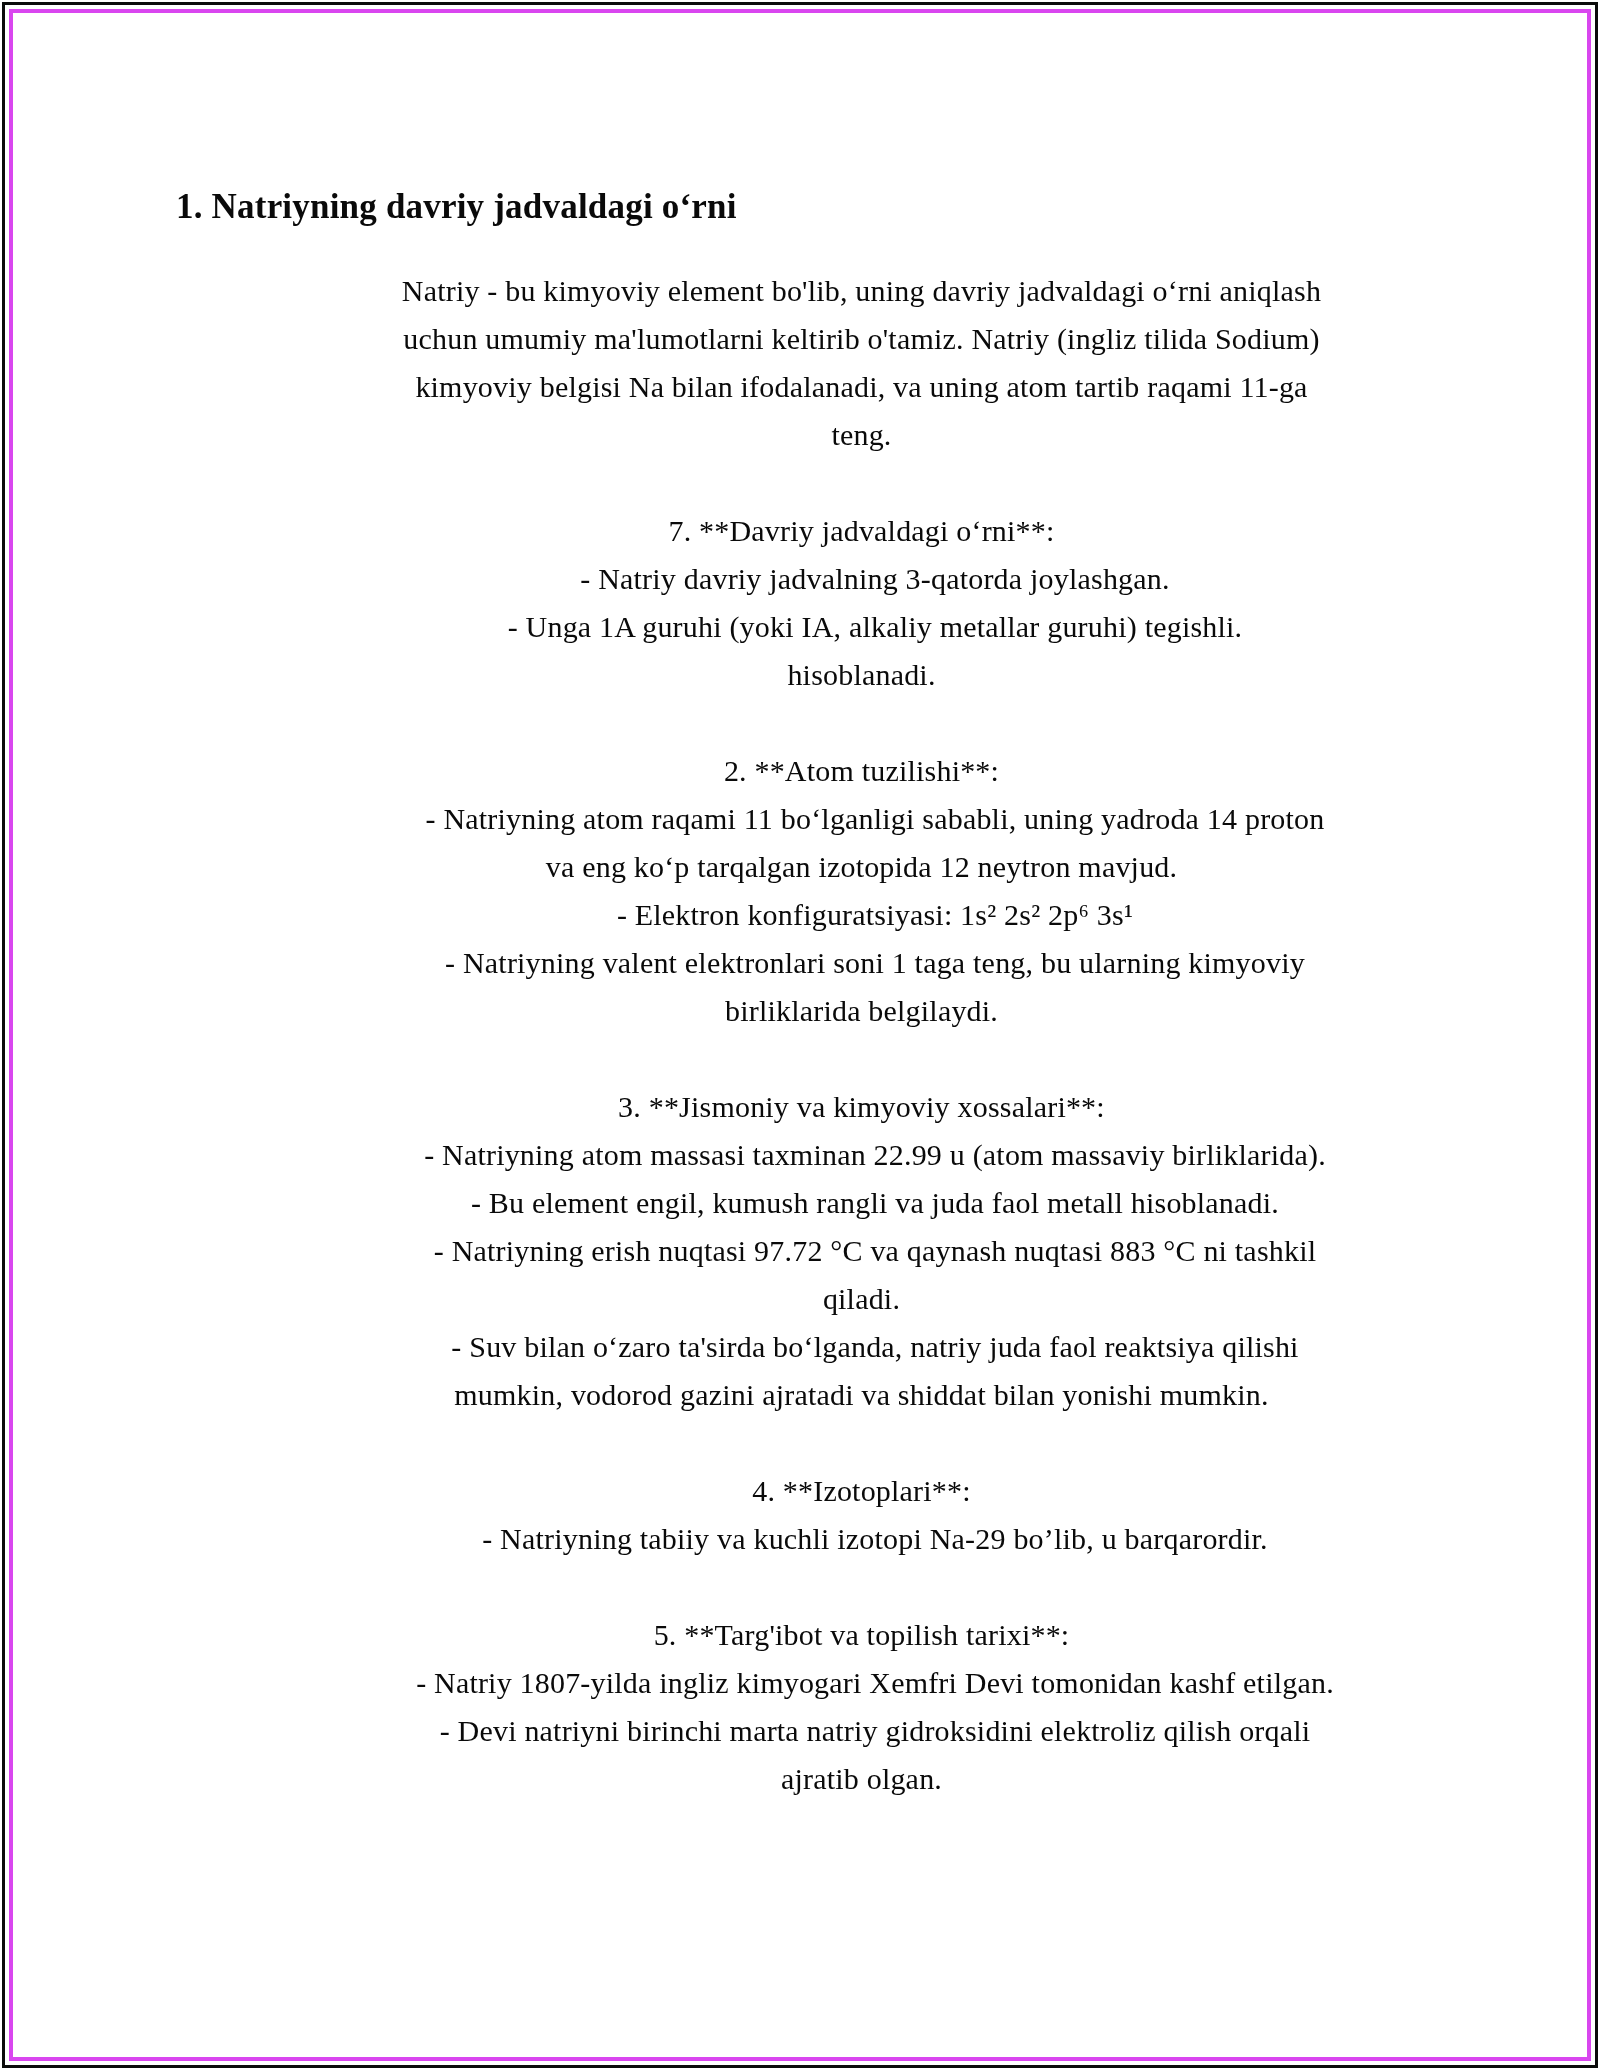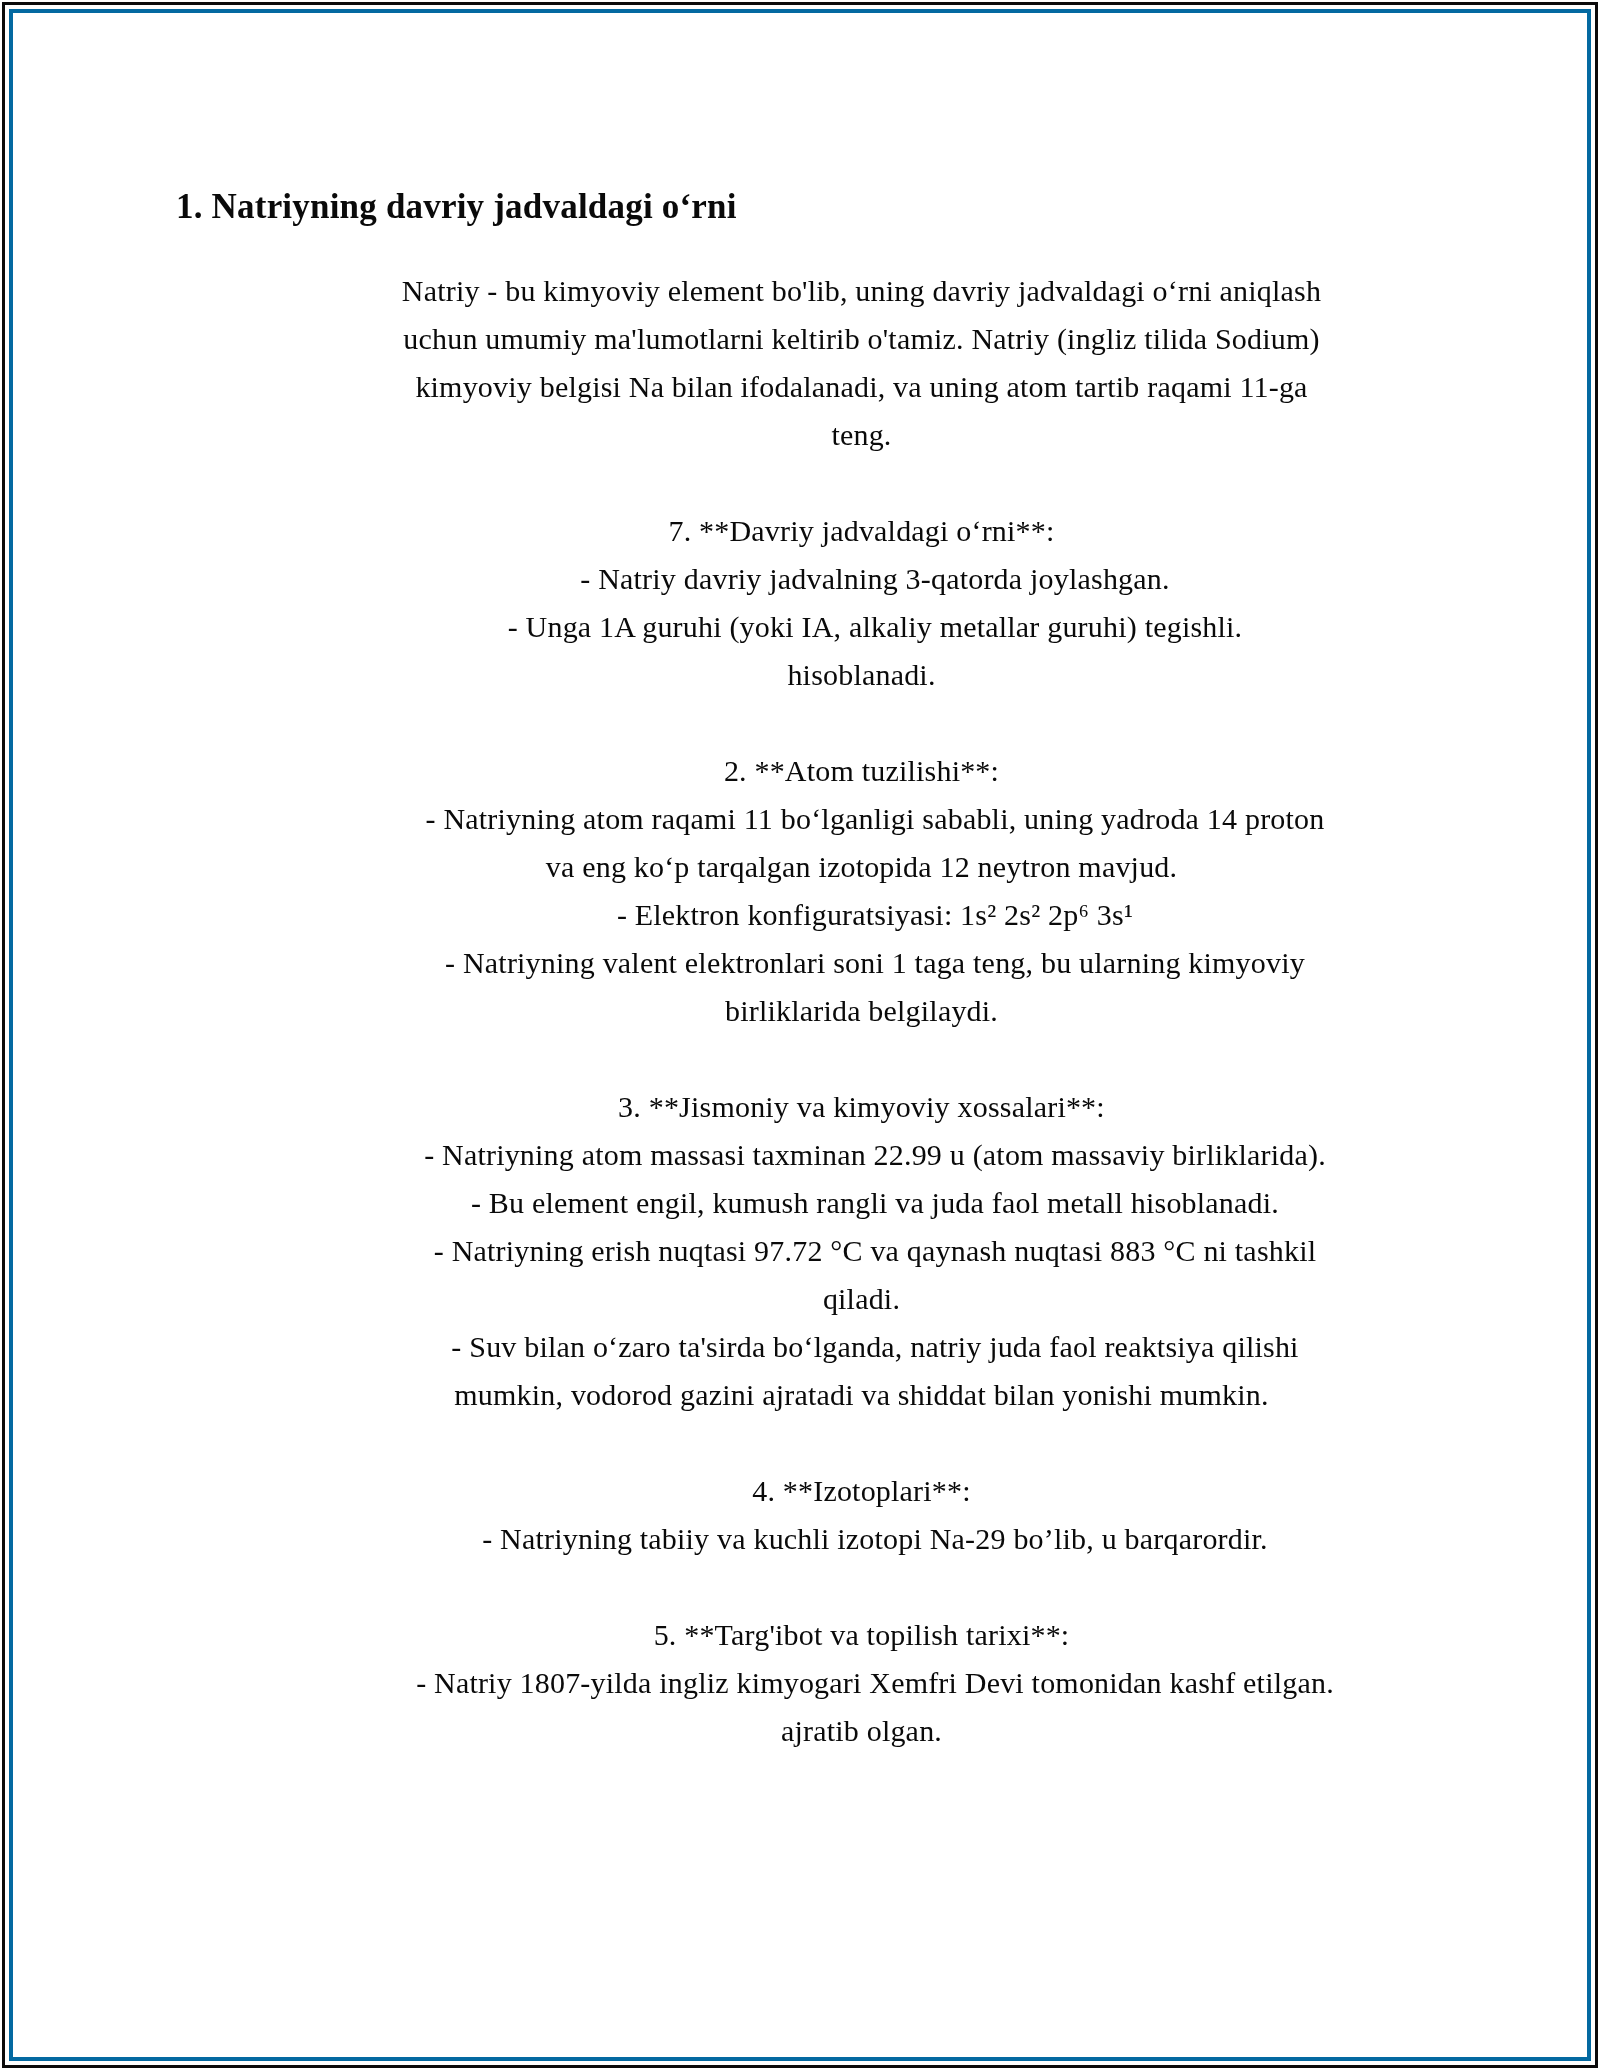--- a/index.html
+++ b/index.html
@@ -21,21 +21,21 @@
     box-sizing: border-box;
     width: 100%;
     height: 100%;
     border: 3px solid #0b0b0b;
     padding: 4px;
   }
   .frame-inner {
     box-sizing: border-box;
     width: 100%;
     height: 100%;
-    border: 4px solid #0369a1;
+    border: 4px solid #d946ef;
     overflow: hidden;
     padding: 170px 40px 0 163px;
   }
   .doc-title {
     font-size: 35px;
     font-weight: bold;
     line-height: 48px;
     margin: 0 0 36px 0;
     letter-spacing: 0.2px;
   }
@@ -84,17 +84,18 @@
           <div class="textline bullet">- Natriyning erish nuqtasi 97.72 °C va qaynash nuqtasi 883 °C ni tashkil</div>
           <div class="textline para">qiladi.</div>
           <div class="textline bullet">- Suv bilan oʻzaro ta'sirda boʻlganda, natriy juda faol reaktsiya qilishi</div>
           <div class="textline para">mumkin, vodorod gazini ajratadi va shiddat bilan yonishi mumkin.</div>
           <div class="textline blank">&nbsp;</div>
           <div class="textline para">4. **Izotoplari**:</div>
           <div class="textline bullet">- Natriyning tabiiy va kuchli izotopi Na-29 bo’lib, u barqarordir.</div>
           <div class="textline blank">&nbsp;</div>
           <div class="textline para">5. **Targ'ibot va topilish tarixi**:</div>
           <div class="textline bullet">- Natriy 1807-yilda ingliz kimyogari Xemfri Devi tomonidan kashf etilgan.</div>
+          <div class="textline bullet">- Devi natriyni birinchi marta natriy gidroksidini elektroliz qilish orqali</div>
           <div class="textline para">ajratib olgan.</div>
         </div>
     </div>
   </div>
 </div>
 
 </body></html>

